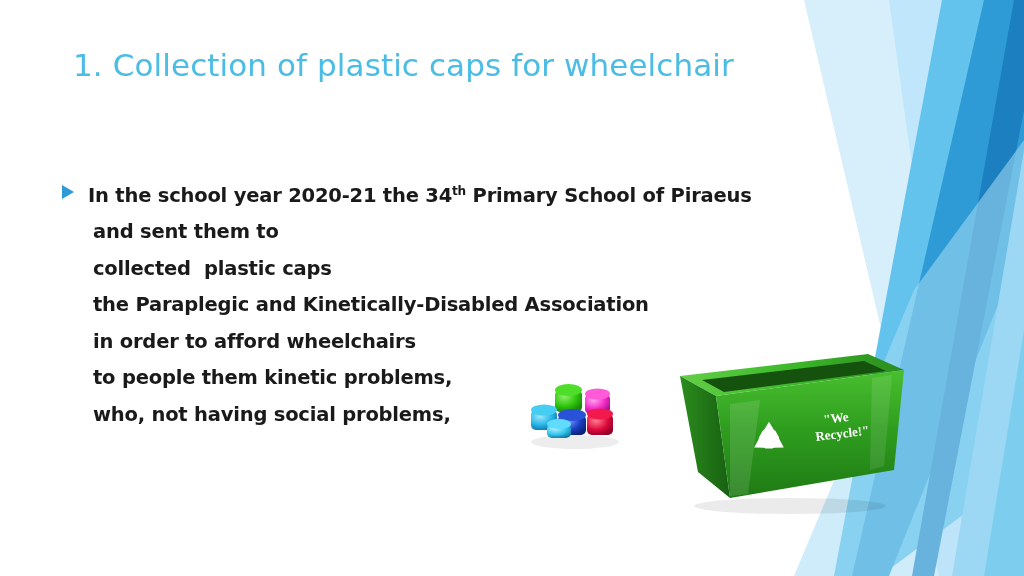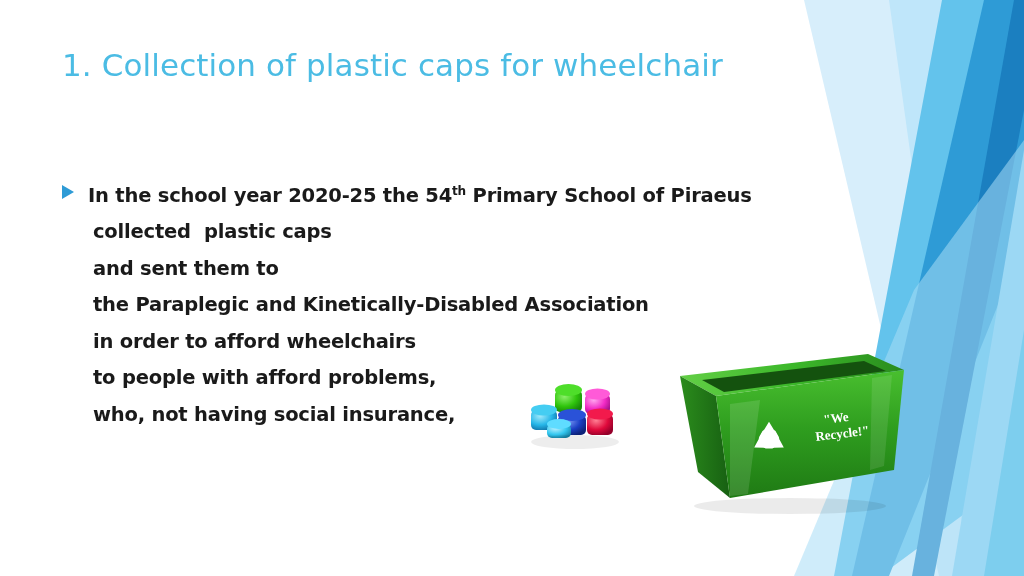--- a/index.html
+++ b/index.html
@@ -27,21 +27,21 @@
     top: 0;
     right: 0;
     width: 340px;
     height: 576px;
     pointer-events: none;
   }
 
   
   .title {
     position: absolute;
-    left: 62px;
+    left: 73px;
     top: 45px;
     width: 700px;
     font-size: 31px;
     line-height: 1.33;
     color: #4BBCE4;
     font-family: "DejaVu Sans", sans-serif;
     font-weight: 400;
     letter-spacing: 0.1px;
   }
 
@@ -126,27 +126,27 @@
   <div class="title">
     <div>1. Collection of plastic caps for wheelchair</div>
   </div>
 
   <div class="body-block">
     <div class="bullet-row">
       <div class="bullet-marker">
         <div class="tri"></div>
       </div>
       <div class="body-lines">
-        <div class="line"><span>In the school year 2020-25 the 54</span><sup>th</sup><span> Primary School of Piraeus</span></div>
+        <div class="line"><span>In the school year 2020-21 the 34</span><sup>th</sup><span> Primary School of Piraeus</span></div>
+        <div class="line indent">and sent them to</div>
         <div class="line indent">collected  plastic caps</div>
-        <div class="line indent">and sent them to</div>
         <div class="line indent">the Paraplegic and Kinetically-Disabled Association</div>
         <div class="line indent">in order to afford wheelchairs</div>
-        <div class="line indent">to people with afford problems,</div>
-        <div class="line indent">who, not having social insurance,</div>
+        <div class="line indent">to people them kinetic problems,</div>
+        <div class="line indent">who, not having social problems,</div>
       </div>
     </div>
   </div>
 
   <svg class="caps" viewBox="0 0 120 90">
     <defs>
       <radialGradient id="gGreen" cx="35%" cy="30%" r="75%">
         <stop offset="0%" stop-color="#8cf06a"></stop>
           <stop offset="60%" stop-color="#2fc40c"></stop>
           <stop offset="100%" stop-color="#18870a"></stop>

